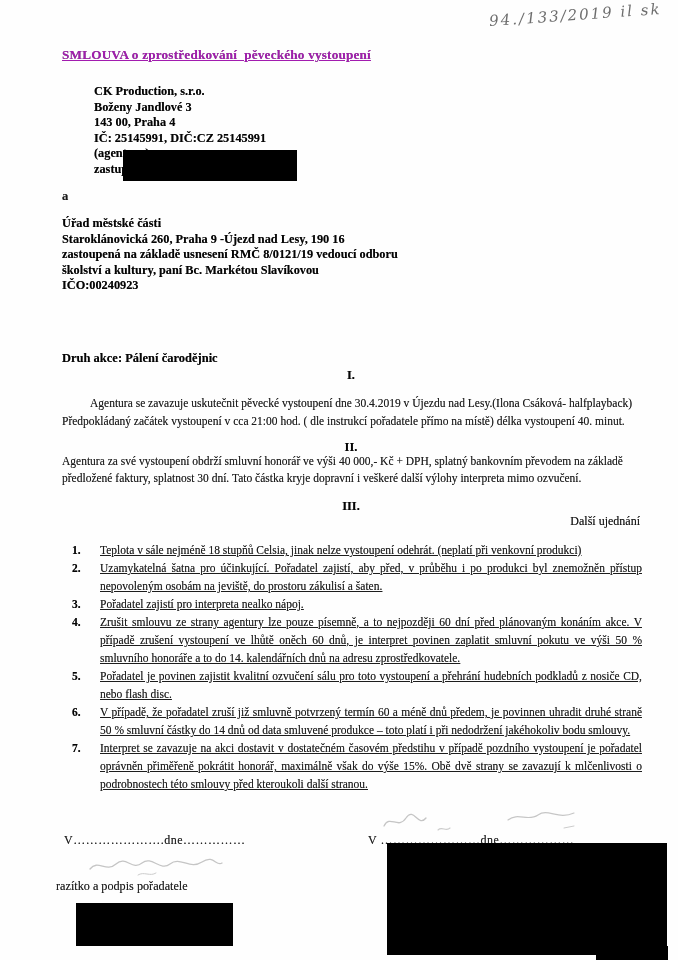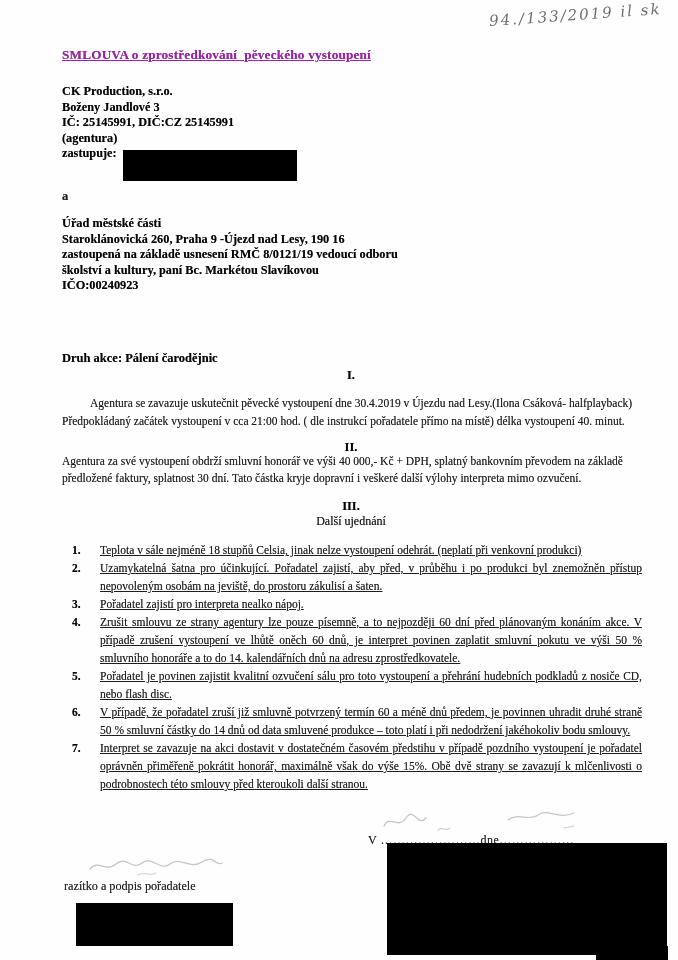--- a/index.html
+++ b/index.html
@@ -35,34 +35,34 @@
     letter-spacing:.2px;
     color:#a21caf;
   }
   .title span{text-decoration:underline;white-space:pre;}
   
   .party{
     left:62px;
     font-weight:bold;font-size:12.3px;line-height:15.6px;
     color:#050505;white-space:nowrap;
   }
-  .agency{top:84px;}
+  .agency{top:84px;margin-left:32px;}
   .conj{top:189px;left:62px;font-weight:bold;font-size:12.5px;}
   .organizer{top:216px;}
   .event-type{
     top:351px;left:62px;
     font-weight:bold;font-size:12.5px;color:#050505;white-space:nowrap;
   }
   
   .sec-head{
     left:62px;width:578px;text-align:center;
     font-weight:bold;font-size:12.5px;color:#050505;
   }
   .sec-sub{
-    left:62px;width:578px;text-align:center;
+    left:62px;width:578px;text-align:right;
     font-size:12px;color:#151515;
   }
   .h1{top:368px;}
   .h2{top:440px;}
   .h3{top:499px;}
   .s3{top:514px;}
   
   .bodyline{
     left:62px;white-space:nowrap;
     font-size:11.5px;color:#1d1d1d;
@@ -86,21 +86,21 @@
     text-align:justify;
     text-decoration:underline;
   }
   
   .sigline{
     font-size:12px;color:#222;white-space:nowrap;letter-spacing:.5px;
   }
   .sig-left{top:833px;left:64px;}
   .sig-right{top:833px;left:368px;}
   .sig-caption{
-    top:879px;left:64px;
+    top:879px;left:56px;
     font-size:12.2px;color:#1d1d1d;white-space:nowrap;
   }
   
   .redact{position:absolute;background:#000;}
   .redact.r-rep{left:123px;top:150px;width:174px;height:31px;}
   .redact.r-left{left:76px;top:903px;width:157px;height:43px;}
   .redact.r-right{left:387px;top:843px;width:280px;height:112px;}
   .redact.r-right-notch{left:596px;top:946px;width:72px;height:14px;}
   
   .scribble{position:absolute;opacity:.5;}
@@ -112,20 +112,21 @@
 
   <div class="abs handref">94./133/2019 il sk</div>
 
   <div class="abs title">
     <span>SMLOUVA o zprostředkování  pěveckého vystoupení</span>
   </div>
 
   <div class="abs party agency">
     <div>CK Production, s.r.o.</div>
     <div>Boženy Jandlové 3</div>
+    <div>143 00, Praha 4</div>
     <div>IČ: 25145991, DIČ:CZ 25145991</div>
     <div>(agentura)</div>
     <div>zastupuje:</div>
   </div>
   <div class="redact r-rep"></div>
 
   <div class="abs conj">a</div>
 
   <div class="abs party organizer">
     <div>Úřad městské části</div>
@@ -172,20 +173,21 @@
     <div class="term">
       <span class="num">6.</span>
       <span class="txt">V případě, že pořadatel zruší již smluvně potvrzený termín 60 a méně dnů předem, je povinnen uhradit druhé straně 50 % smluvní částky do 14 dnů od data smluvené produkce – toto platí i při nedodržení jakéhokoliv bodu smlouvy.</span>
     </div>
     <div class="term">
       <span class="num">7.</span>
       <span class="txt">Interpret se zavazuje na akci dostavit v dostatečném časovém předstihu v případě pozdního vystoupení je pořadatel oprávněn přiměřeně pokrátit honorář, maximálně však do výše 15%. Obě dvě strany se zavazují k mlčenlivosti o podrobnostech této smlouvy před kteroukoli další stranou.</span>
     </div>
   </div>
 
+  <div class="abs sigline sig-left">V………………….dne……………</div>
   <div class="abs sigline sig-right">V ……………………dne………………</div>
 
   <svg class="scribble" style="left:86px;top:853px;" width="140" height="26" viewBox="0 0 140 26">
     <path d="M4,16 C12,6 20,20 30,11 S46,18 56,10 S74,19 84,11 S104,17 116,9 S130,14 136,10" fill="none" stroke="#8d8d8d" stroke-width="1.3" stroke-linecap="round"></path>
     <path d="M52,22 C58,18 64,24 70,20" fill="none" stroke="#9a9a9a" stroke-width="1" stroke-linecap="round"></path>
   </svg>
 
   <svg class="scribble" style="left:378px;top:806px;" width="210" height="30" viewBox="0 0 210 30">
     <path d="M6,20 C12,8 20,24 28,12 S40,22 48,12" fill="none" stroke="#8d8d8d" stroke-width="1.3" stroke-linecap="round"></path>
     <path d="M60,24 C64,20 68,26 72,22" fill="none" stroke="#9a9a9a" stroke-width="1.1" stroke-linecap="round"></path>

